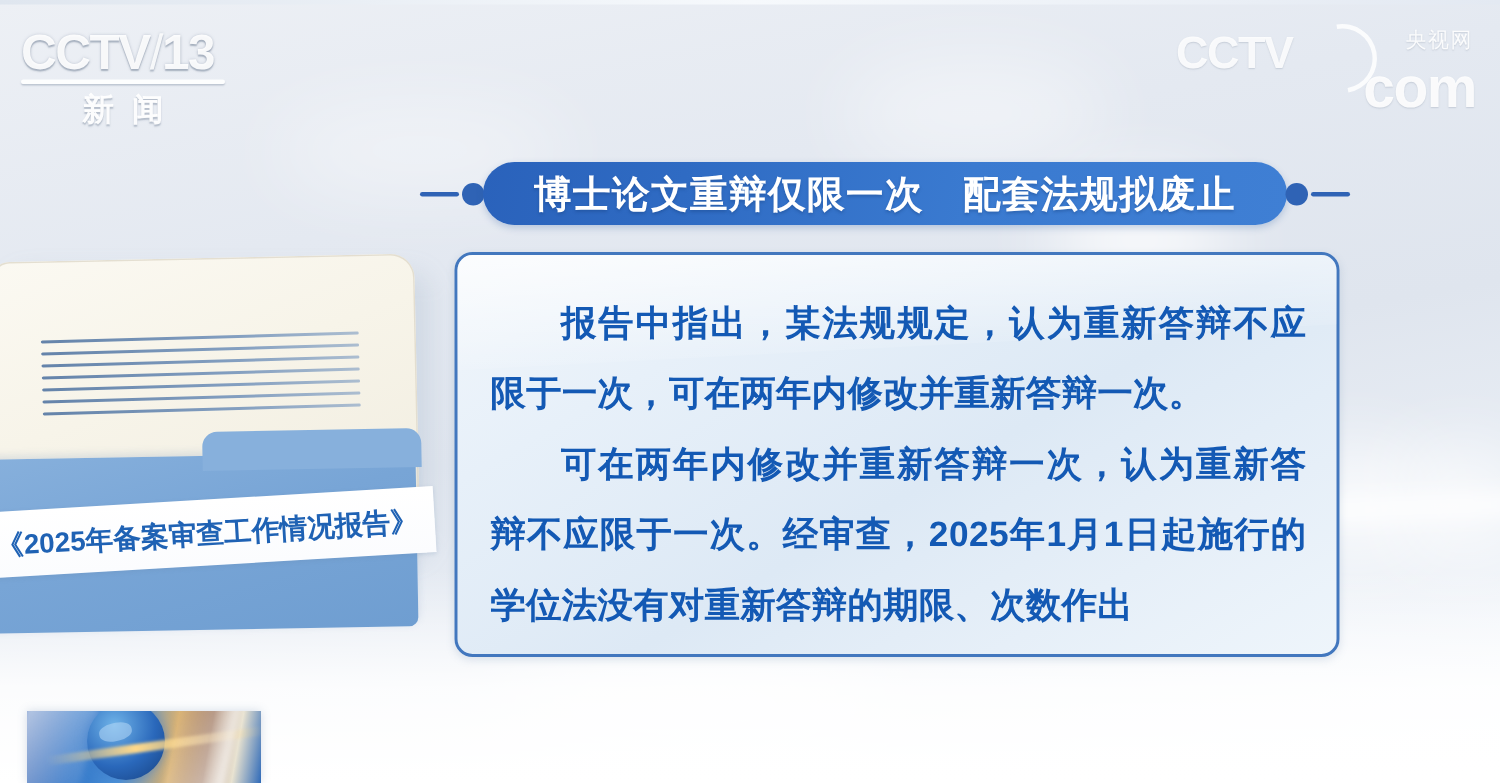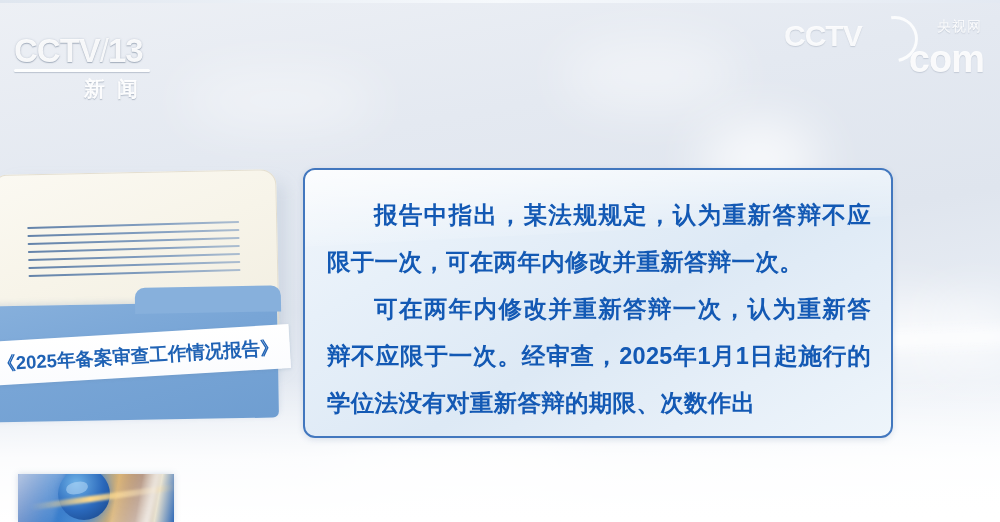--- a/index.html
+++ b/index.html
@@ -44,21 +44,21 @@
     pointer-events: none;
   }
   .bg-topline {
     position: absolute; left: 0; top: 0; width: 1000px; height: 3px;
     background: linear-gradient(90deg, #dfe6ef, #f6f9fc, #e3e9f2);
   }
 
   
   #cctv13 {
     position: absolute;
-    left: 14px; top: 34px;
+    left: 14px; top: 18px;
     width: 150px; height: 68px;
     pointer-events: none;
   }
   #cctv13 .c13-main {
     font-size: 33px;
     font-weight: bold;
     letter-spacing: -1px;
     color: rgba(255,255,255,0.92);
     text-shadow: 0 1px 1px rgba(120,135,155,0.55), 0 0 2px rgba(150,160,180,0.5);
     line-height: 34px;
@@ -72,21 +72,21 @@
     border-radius: 2px;
   }
   #cctv13 .c13-sub {
     margin-top: 3px;
     font-size: 21px;
     font-weight: bold;
     letter-spacing: 12px;
     text-indent: 12px;
     color: rgba(255,255,255,0.95);
     text-shadow: 0 1px 1px rgba(125,140,160,0.5);
-    text-align: right;
+    text-align: center;
     width: 136px;
   }
 
   
   #cctvcom {
     position: absolute;
     right: 16px; top: 20px;
     width: 200px; height: 58px;
     pointer-events: none;
   }
@@ -330,20 +330,29 @@
 
   <div id="cctvcom">
     <div class="cc-arc"></div>
     <div class="cc-row">
       <span>CCTV</span>
     </div>
     <div class="cc-cn">央视网</div>
     <div class="cc-dom">com</div>
   </div>
 
+  <div id="headline-bar">
+    <div class="hl-line left"></div>
+    <div class="hl-dot  left"></div>
+    <div id="headline-pill">
+      <span id="headline-text">博士论文重辩仅限一次　配套法规拟废止</span>
+    </div>
+    <div class="hl-dot  right"></div>
+    <div class="hl-line right"></div>
+  </div>
 
   <div id="content-card">
     <div class="card-sheen"></div>
     <div id="content-body">
       <p class="para">报告中指出，某法规规定，认为重新答辩不应限于一次，可在两年内修改并重新答辩一次。</p>
       <p class="para">可在两年内修改并重新答辩一次，认为重新答辩不应限于一次。经审查，2025年1月1日起施行的学位法没有对重新答辩的期限、次数作出</p>
     </div>
   </div>
 
   <div id="folder">

